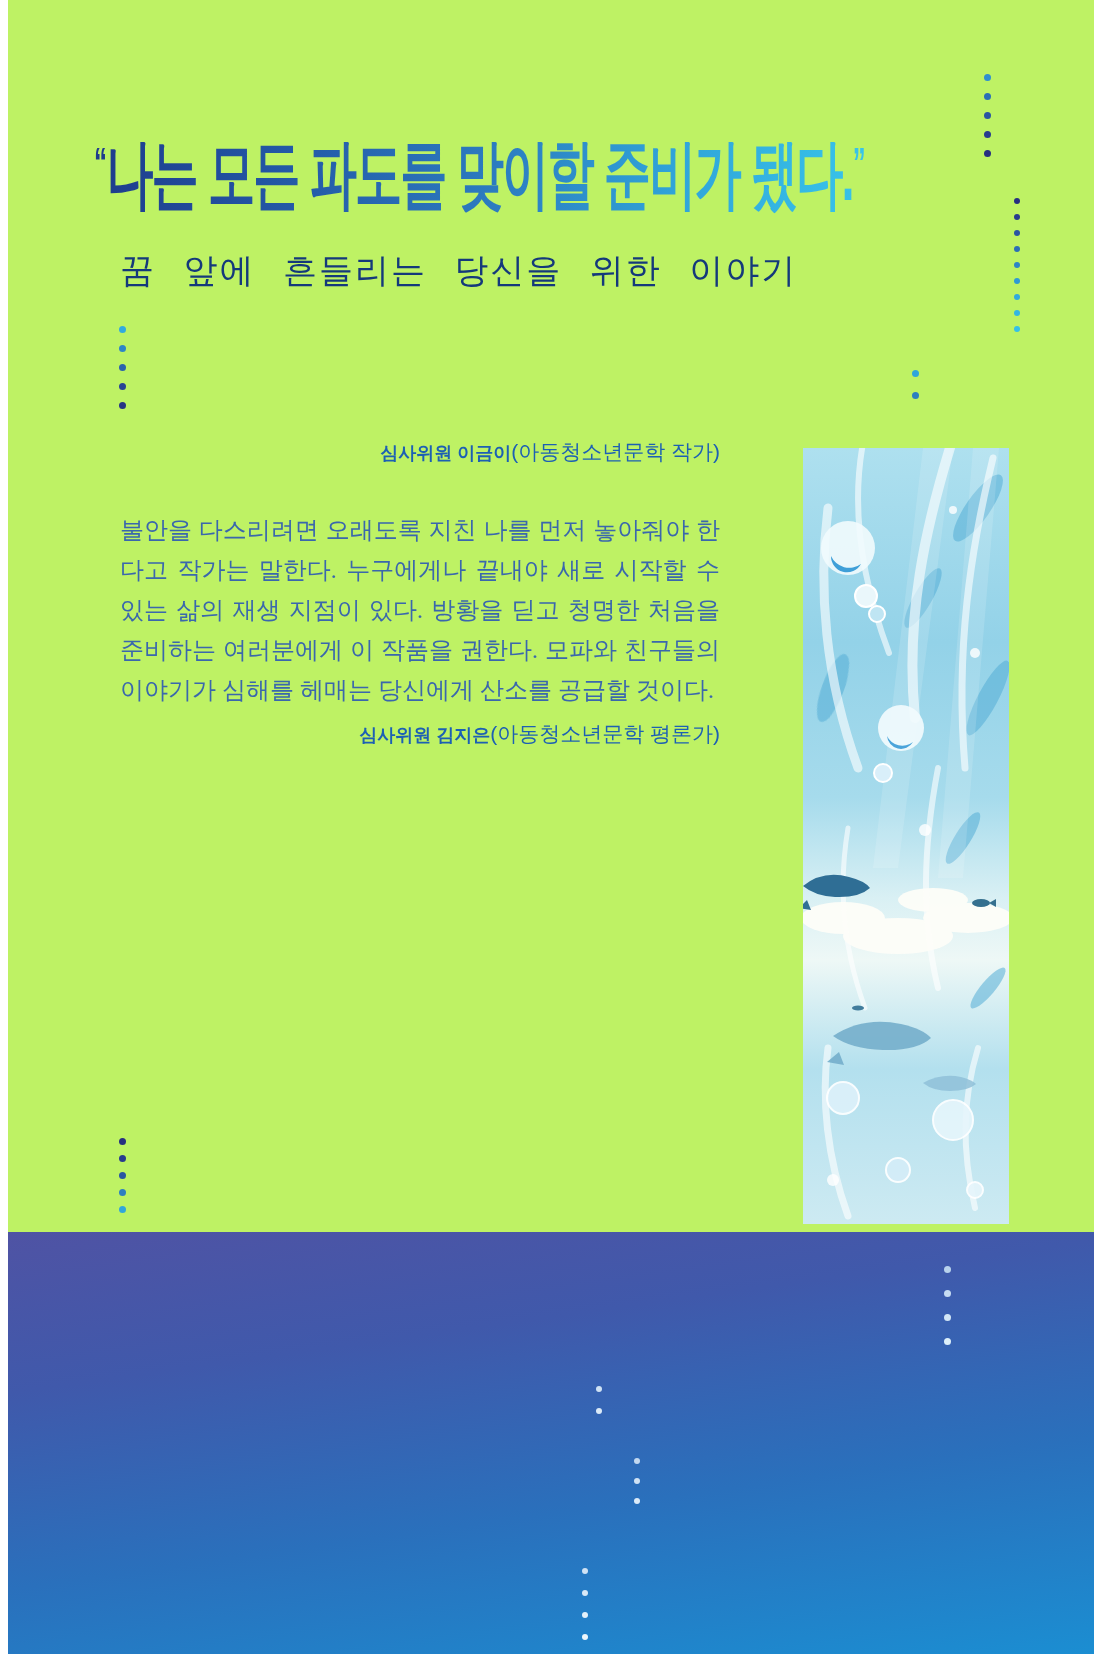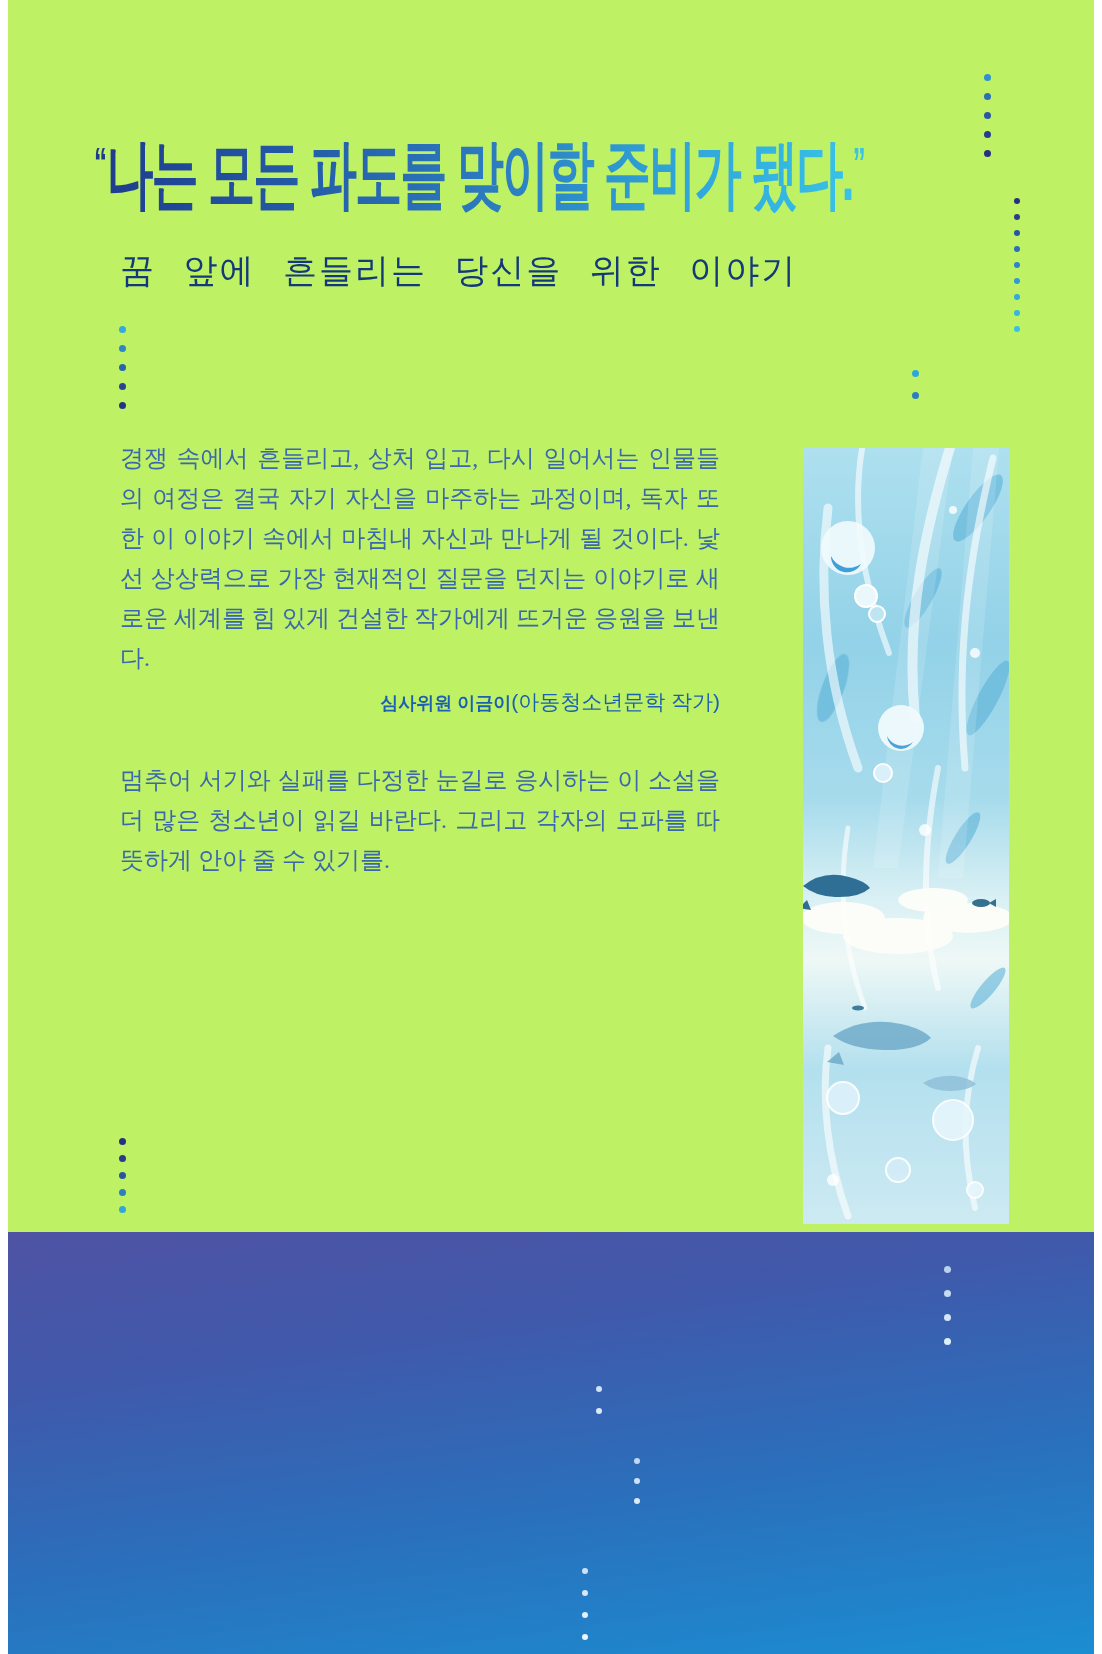--- a/index.html
+++ b/index.html
@@ -53,23 +53,23 @@
 
 <div class="page">
 
   <div class="quote-wrap">
     <span class="quote"><span class="qmark">“</span><span>나는 모든 파도를 맞이할 준비가 됐다.</span><span class="qmark">”</span></span>
   </div>
 
   <div class="subtitle">꿈 앞에 흔들리는 당신을 위한 이야기</div>
 
   <div class="reviews">
-    <p class="review-text">경쟁 속에서 흔들리고, 상처 입고, 다시 일어서는 인물들의 여정은 결국 자기 자신을 마주하는 과정이며, 독자 또한 이 이야기 속에서 마침내 자신과 만나게 될 것이다. 낯선 상상력으로 가장 현재적인 질문을 던지는 이야기로 새로운 세계를 힘 있게 건설한 작가에게 뜨거운 응원을 보낸다.</p>
     <p class="attribution"><span class="name">심사위원 이금이</span><span class="role">(아동청소년문학 작가)</span></p>
-    <p class="review-text">멈추어 서기와 실패를 다정한 눈길로 응시하는 이 소설을 더 많은 청소년이 읽길 바란다. 그리고 각자의 모파를 따뜻하게 안아 줄 수 있기를.</p>
+    <p class="review-text">불안을 다스리려면 오래도록 지친 나를 먼저 놓아줘야 한다고 작가는 말한다. 누구에게나 끝내야 새로 시작할 수 있는 삶의 재생 지점이 있다. 방황을 딛고 청명한 처음을 준비하는 여러분에게 이 작품을 권한다. 모파와 친구들의 이야기가 심해를 헤매는 당신에게 산소를 공급할 것이다.</p>
+    <p class="attribution"><span class="name">심사위원 김지은</span><span class="role">(아동청소년문학 평론가)</span></p>
   </div>
 
   <div class="illustration">
     <svg viewBox="0 0 206 776" xmlns="http://www.w3.org/2000/svg">
       <defs>
         <linearGradient id="sea" x1="0" y1="0" x2="0" y2="1">
           <stop offset="0" stop-color="#aee0ef"></stop>
           <stop offset="0.25" stop-color="#93d2e8"></stop>
           <stop offset="0.45" stop-color="#a6dbec"></stop>
           <stop offset="0.58" stop-color="#d9f0f4"></stop>

